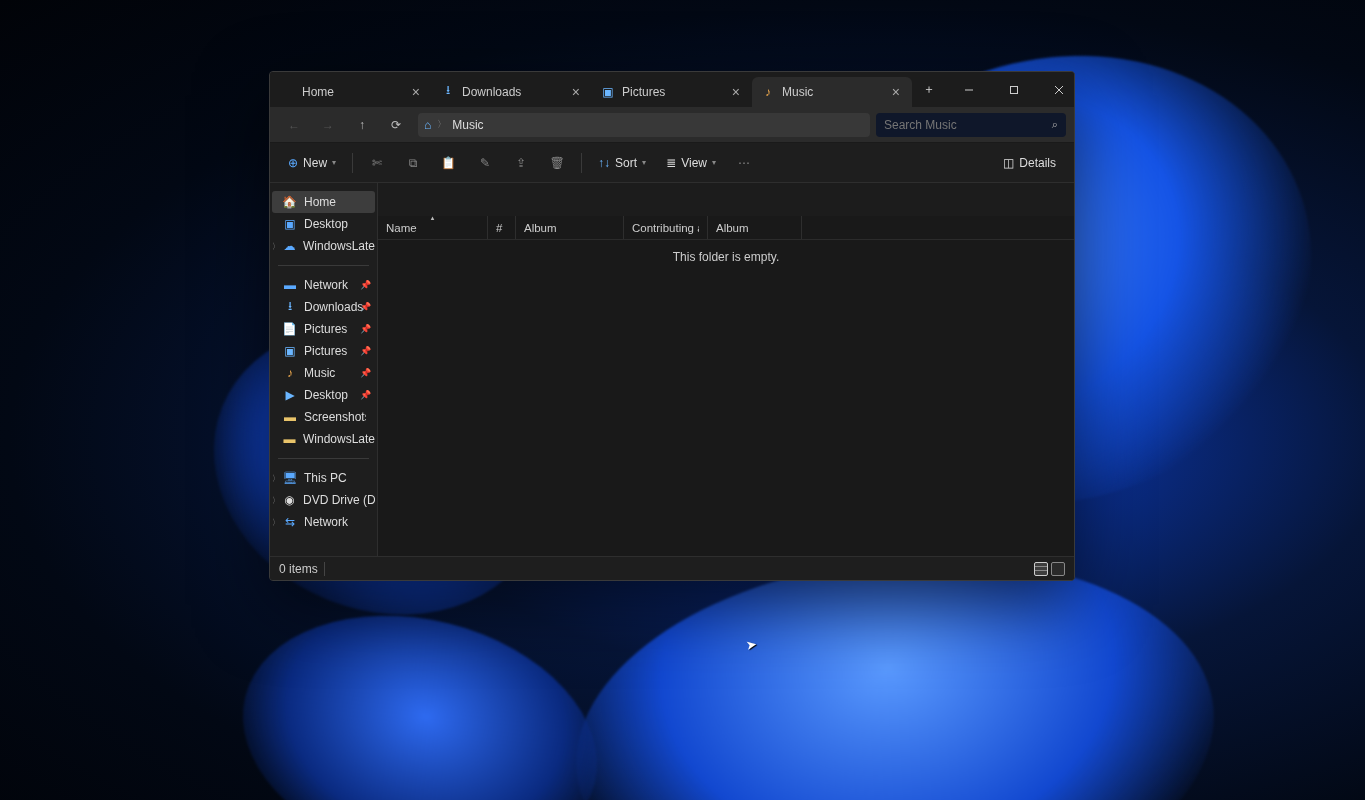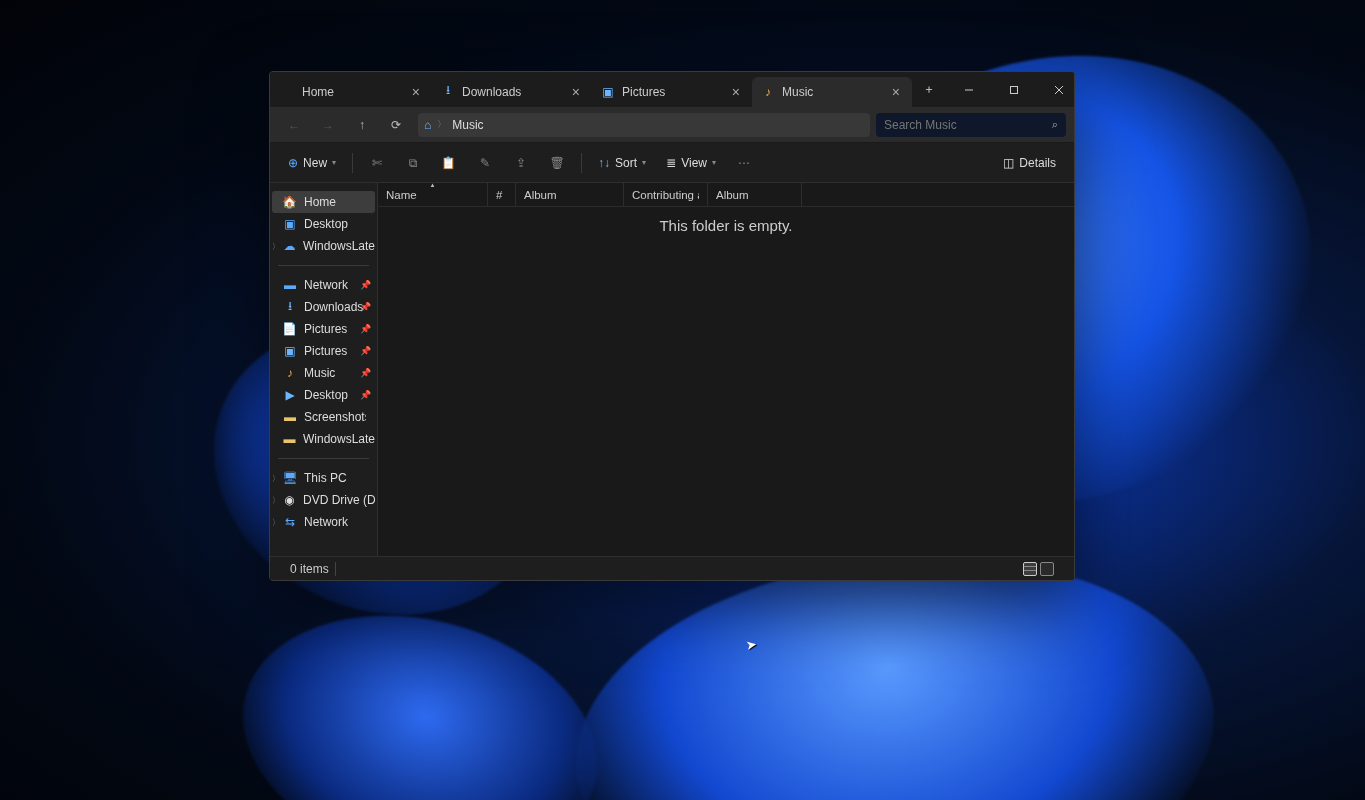--- a/index.html
+++ b/index.html
@@ -49,26 +49,26 @@
 .sidebar { width: 108px; flex: 0 0 108px; background: #1e1e1e; border-right: 1px solid #2e2e2e; padding: 4px 2px; overflow: hidden; }
 .sb-group { padding: 4px 0; }
 .sb-divider { height: 1px; background: #3a3a3a; margin: 4px 6px; }
 .sb-item { display: flex; align-items: center; height: 22px; padding-left: 10px; font-size: 12px; color: #ddd; border-radius: 3px; white-space: nowrap; position: relative; }
 .sb-item.selected { background: #3d3d3d; }
 .sb-item .expand { position: absolute; left: -1px; font-size: 8px; color: #888; width: 10px; text-align: center; }
 .sb-item .sicon { width: 16px; height: 16px; display: flex; align-items: center; justify-content: center; margin-right: 6px; font-size: 12px; }
 .sb-item .pin { position: absolute; right: 3px; font-size: 9px; color: #777; }
 .sb-item .slabel { overflow: hidden; text-overflow: clip; max-width: 62px; }
 
-.content { flex: 1; display: flex; flex-direction: column; background: #191919; }
+.content { flex: 1; display: flex; flex-direction: column; background: #191919; margin-top: 33px; }
 .cols { display: flex; height: 24px; border-bottom: 1px solid #2b2b2b; color: #ccc; font-size: 11.5px; }
 .col { display: flex; align-items: center; padding: 0 8px; border-right: 1px solid #2e2e2e; position: relative; }
 .col .sortarr { position: absolute; top: -2px; left: 50%; transform: translateX(-50%); font-size: 7px; color: #bbb; }
-.empty { flex: 1; display: flex; justify-content: center; padding-top: 10px; color: #ccc; font-size: 15px; }
-.statusbar { height: 24px; display: flex; align-items: center; padding: 0 20px; font-size: 12px; color: #ccc; border-top: 1px solid #2e2e2e; background: #1e1e1e; }
+.empty { flex: 1; display: flex; justify-content: center; padding-top: 10px; color: #ccc; font-size: 12px; }
+.statusbar { height: 24px; display: flex; align-items: center; padding: 0 9px; font-size: 12px; color: #ccc; border-top: 1px solid #2e2e2e; background: #1e1e1e; }
 .statusbar .ssep { width: 1px; height: 14px; background: #444; margin: 0 6px; }
 .viewbtns { margin-left: auto; display: flex; gap: 3px; }
 .vb { width: 14px; height: 14px; border: 1px solid #888; border-radius: 2px; display: flex; flex-direction: column; }
 .vb.active { background: #3d3d3d; border-color: #ccc; }
 .vb .ln { flex:1; border-bottom: 1px solid #888; }
 .vb .ln:last-child { border-bottom: none; }
 
 .cursor { position: absolute; left: 746px; top: 637px; font-size: 13px; color: #fff; transform: rotate(-10deg); text-shadow: 1px 1px 1px #000; pointer-events: none; }
 svg { display: block; }
 </style>

